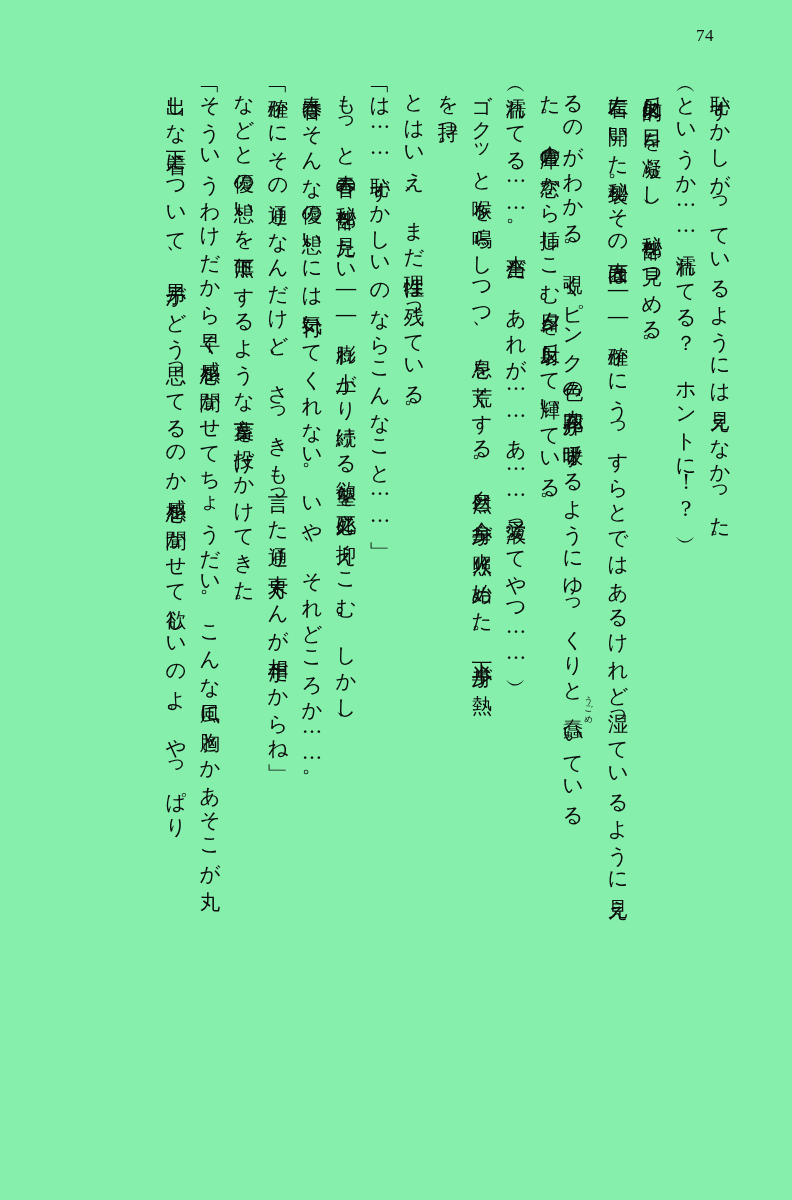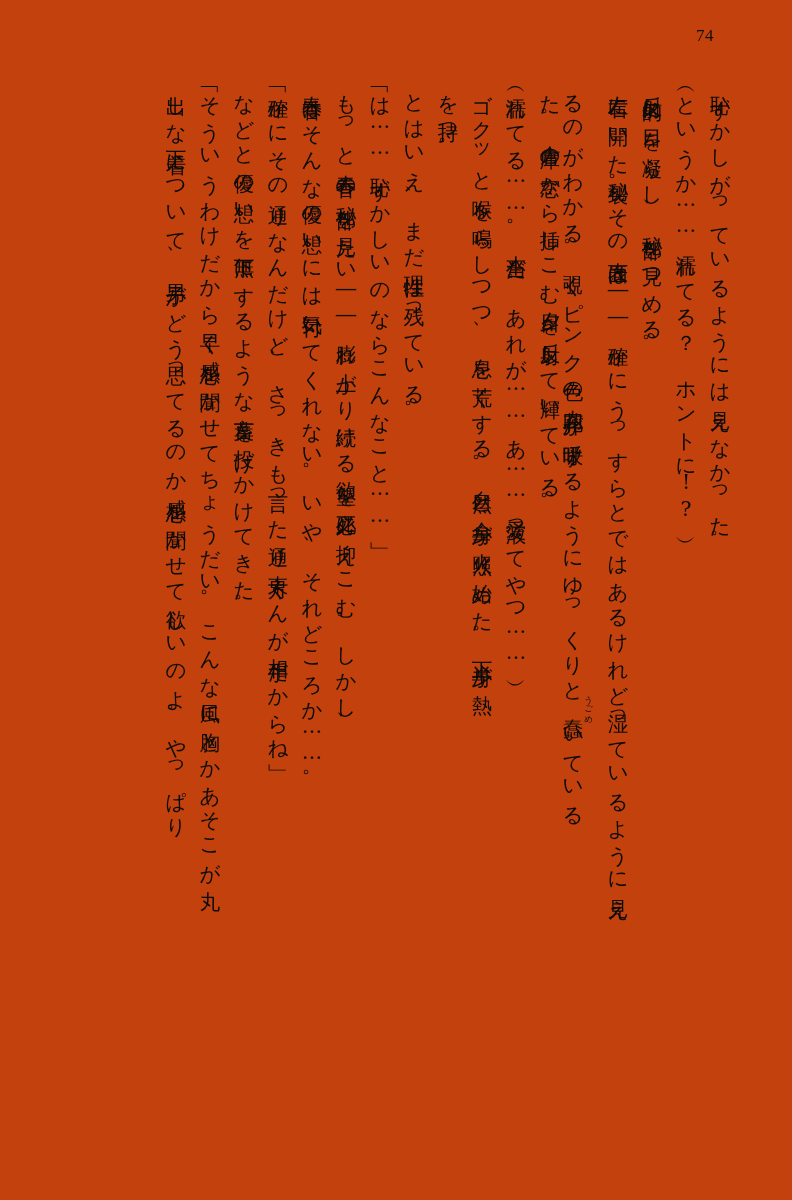--- a/index.html
+++ b/index.html
@@ -12,21 +12,21 @@
     height: 1200px;
     overflow: hidden;
     font-family: "DejaVu Serif", serif;
     color: #000000;
   }
   .page {
     position: relative;
     width: 792px;
     height: 1200px;
     box-sizing: border-box;
-    background: #c2410c;
+    background: #86efac;
   }
   .page-number {
     position: absolute;
     top: 26px;
     right: 78px;
     font-family: "Liberation Serif", serif;
     font-size: 17px;
     letter-spacing: 0.5px;
     color: #111111;
   }

